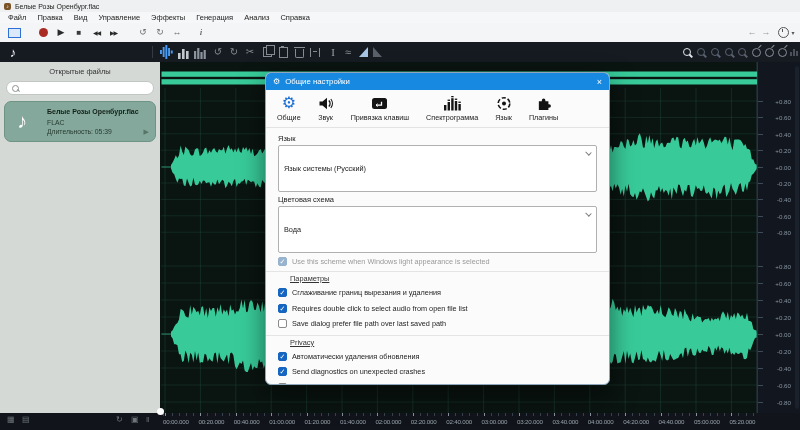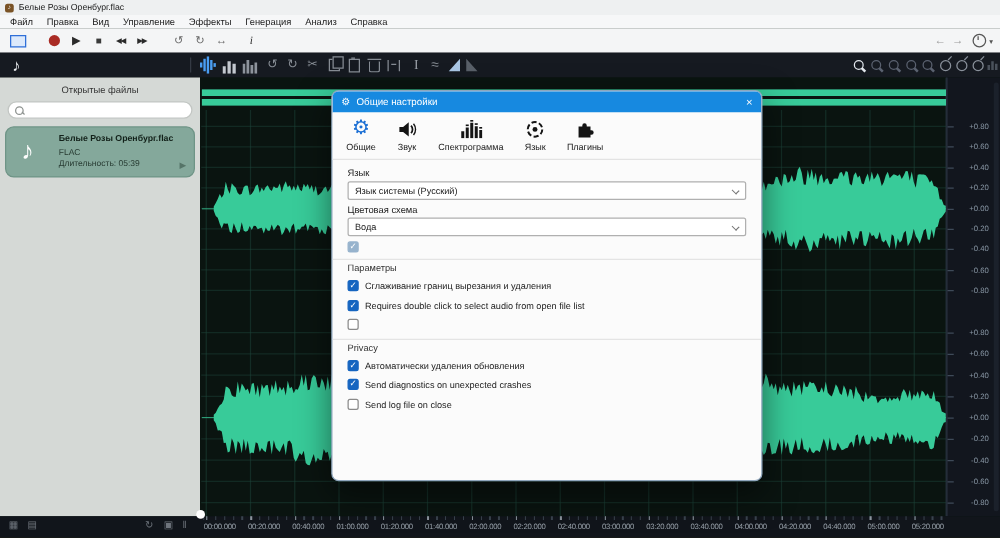--- a/index.html
+++ b/index.html
@@ -92,30 +92,30 @@
   .dlg-title .ticon{font-size:8px;line-height:1;}
   .dlg-title .ttext{font-size:7.8px;flex:1;}
   .dlg-title .tclose{font-size:9px;cursor:default;}
   .dlg-tabs{height:38px;display:flex;align-items:flex-start;gap:17px;padding:4px 0 0 11px;border-bottom:1px solid #e3e3e3;box-sizing:border-box;background:#fbfbfb;}
   .dtab{display:flex;flex-direction:column;align-items:center;gap:1px;}
   .dtab-icon{height:18px;display:flex;align-items:center;justify-content:center;}
   .tab-gear{font-size:16px;color:#1b6fd4;line-height:1;}
   .dtab-label{font-size:7.2px;color:#1a1a1a;white-space:nowrap;}
   .dlg-body{padding:3px 12px 0 12px;}
   .f-label{font-size:7.5px;color:#222;margin:3px 0 2px;}
-  .select{height:13px;border:1px solid #b0b0b0;border-radius:2px;background:#fff;display:flex;align-items:center;padding:0 5px;font-size:7.3px;color:#222;position:relative;}
+  .select{height:13px;border:1px solid #b0b0b0;border-radius:2px;background:#fff;display:flex;align-items:center;padding:16px 5px;font-size:7.3px;color:#222;position:relative;}
   .select .chev{position:absolute;right:5px;top:4px;width:4px;height:4px;border-right:1.2px solid #777;border-bottom:1.2px solid #777;transform:rotate(45deg) scaleY(.8);}
   .cbrow{display:flex;align-items:center;gap:5px;height:15.5px;}
   .cb{width:9px;height:9px;border:1px solid #8a8a8a;border-radius:2px;background:#fff;box-sizing:border-box;color:#fff;font-size:7px;line-height:8px;text-align:center;flex:none;}
   .cb.on{background:#1665c0;border-color:#1665c0;}
   .cb.dis{background:#97b3cd;border-color:#97b3cd;}
   .cbl{font-size:7.3px;color:#1d1d1d;}
   .cbl.dim{color:#9a9a9a;}
   .hr{height:1px;background:#e4e4e4;margin:3px -12px 2px;}
-  .grp-title{font-size:7.4px;color:#333;margin:1px 0 2px;}
+  .grp-title{font-size:7.4px;color:#333;margin:1px 12px 2px;text-decoration:underline;}
   .dlg-footer{position:absolute;left:0;right:0;bottom:0;height:26px;border-top:1px solid #e3e3e3;background:#fbfbfb;}
   .btn-close{position:absolute;right:10px;top:5px;padding:2.5px 11px;font-size:7.4px;color:#1d1d1d;background:#fdfdfd;border:1px solid #adadad;border-radius:4px;}
 </style>
 </head>
 <body>
 
 <div class="app">
 
   <div class="abs titlebar">
     <span class="appicon">♪</span>
@@ -442,20 +442,30 @@
             <svg width="16" height="15" viewBox="0 0 16 15">
               <path d="M1.5 5.5h3L9 1.8v11.4L4.5 9.5h-3z" fill="#141414"></path>
               <path d="M10.8 4.5a4.3 4.3 0 0 1 0 6" fill="none" stroke="#141414" stroke-width="1.4"></path>
               <path d="M12.8 3a7 7 0 0 1 0 9" fill="none" stroke="#141414" stroke-width="1.1"></path>
             </svg>
           </span>
           <span class="dtab-label">Звук</span>
         </div>
         <div class="dtab">
           <span class="dtab-icon">
+            <svg width="17" height="15" viewBox="0 0 17 15">
+              <rect x="1" y="2" width="15" height="11" rx="2.5" fill="#141414"></rect>
+              <path d="M5 9.2h5.5V5.8" stroke="#fff" stroke-width="1.3" fill="none"></path>
+              <path d="M5 9.2l1.6-1.4M5 9.2l1.6 1.4" stroke="#fff" stroke-width="1" fill="none"></path>
+            </svg>
+          </span>
+          <span class="dtab-label">Привязка клавиш</span>
+        </div>
+        <div class="dtab">
+          <span class="dtab-icon">
             <svg width="18" height="15" viewBox="0 0 18 15">
               <g fill="#141414">
                 <rect x="1" y="9" width="2.4" height="5.5"></rect>
                 <rect x="4.6" y="6" width="2.4" height="8.5"></rect>
                 <rect x="8.2" y="2.2" width="2.4" height="12.3"></rect>
                 <rect x="11.8" y="5" width="2.4" height="9.5"></rect>
                 <rect x="15.4" y="8" width="2.4" height="6.5"></rect>
                 <rect x="4.6" y="3.6" width="2.4" height="1.3"></rect>
                 <rect x="8.2" y="0" width="2.4" height="1.3"></rect>
                 <rect x="11.8" y="2.6" width="2.4" height="1.3"></rect>
@@ -489,34 +499,36 @@
           <span>Язык системы (Русский)</span>
           <span class="chev"></span>
         </div>
       <div class="f-label">Цветовая схема</div>
       <div class="select">
           <span>Вода</span>
           <span class="chev"></span>
         </div>
       <div class="cbrow" style="height:13px;margin-top:2px;">
         <span class="cb on dis">✓</span>
+        <span class="cbl dim">Use this scheme when Windows light appearance is selected</span>
       </div>
       <div>
           <div class="hr"></div>
           <div class="grp-title">Параметры</div>
           <div class="cbrow">
             <span class="cb on">✓</span>
             <span class="cbl">Сглаживание границ вырезания и удаления</span>
           </div>
           <div class="cbrow">
             <span class="cb on">✓</span>
             <span class="cbl">Requires double click to select audio from open file list</span>
           </div>
           <div class="cbrow">
             <span class="cb"></span>
+            <span class="cbl">Save dialog prefer file path over last saved path</span>
           </div>
           <div class="hr"></div>
           <div class="grp-title">Privacy</div>
           <div class="cbrow">
             <span class="cb on">✓</span>
             <span class="cbl">Автоматически удаления обновления</span>
           </div>
           <div class="cbrow">
             <span class="cb on">✓</span>
             <span class="cbl">Send diagnostics on unexpected crashes</span>

